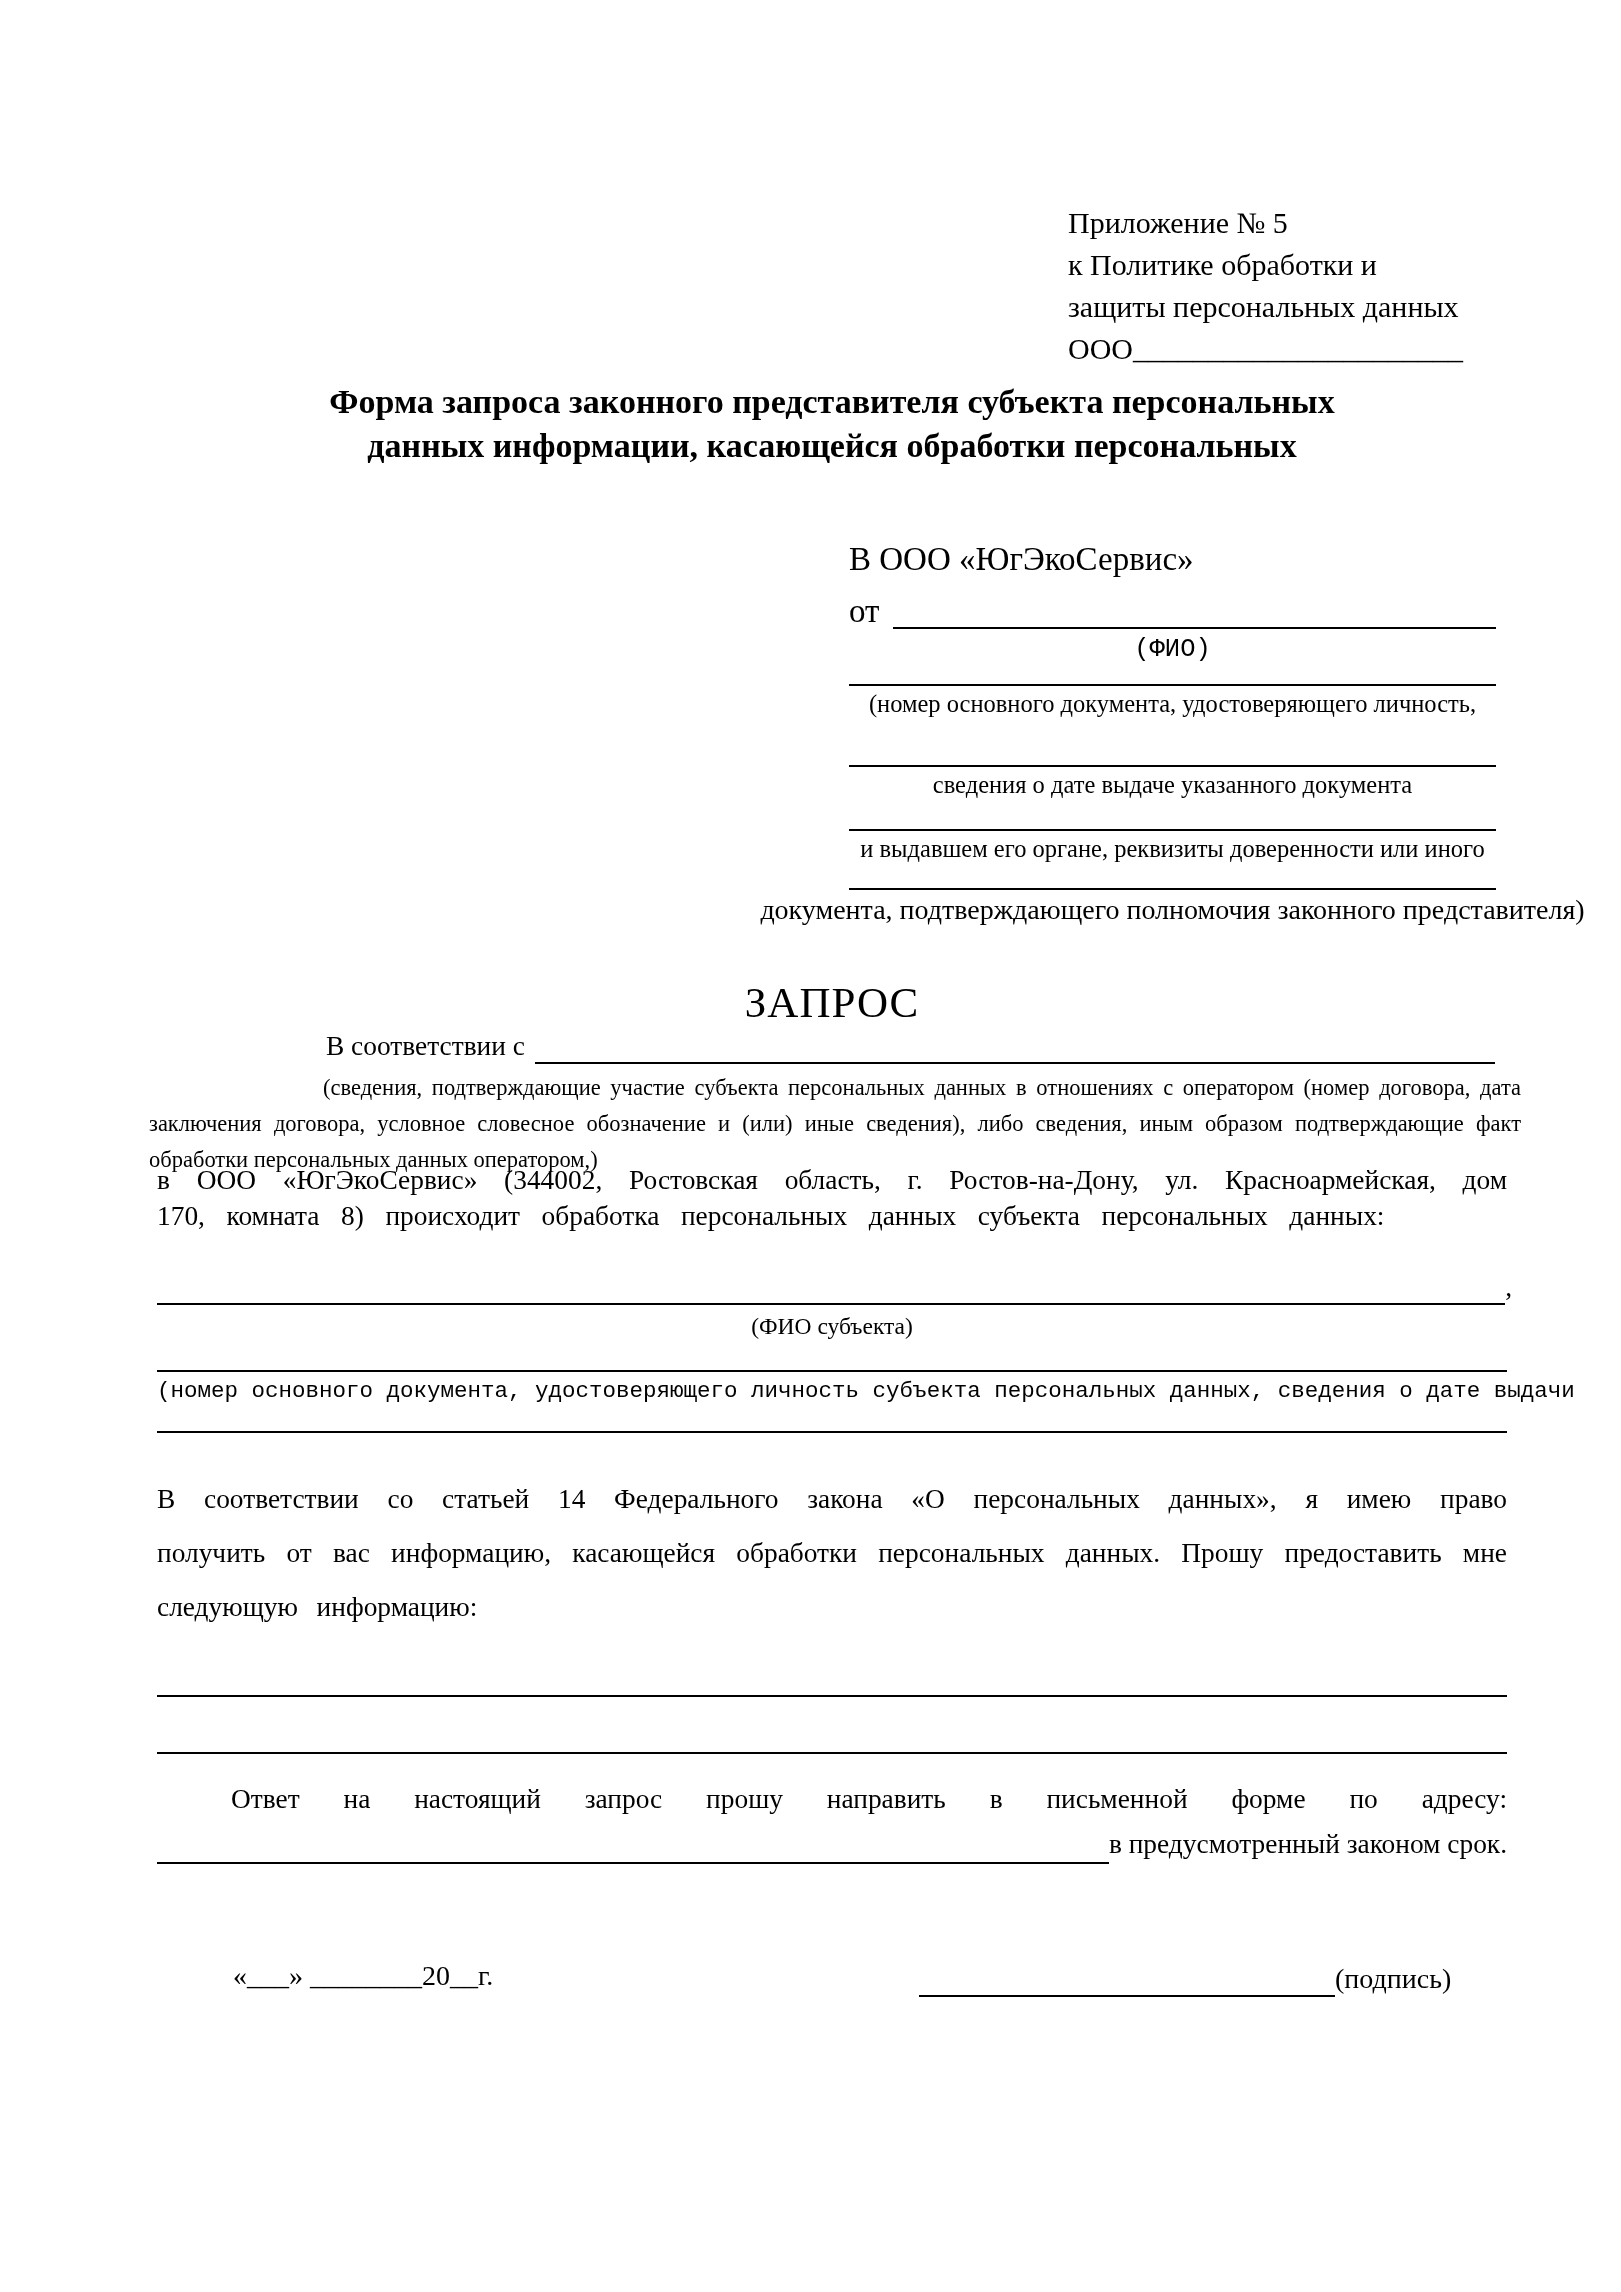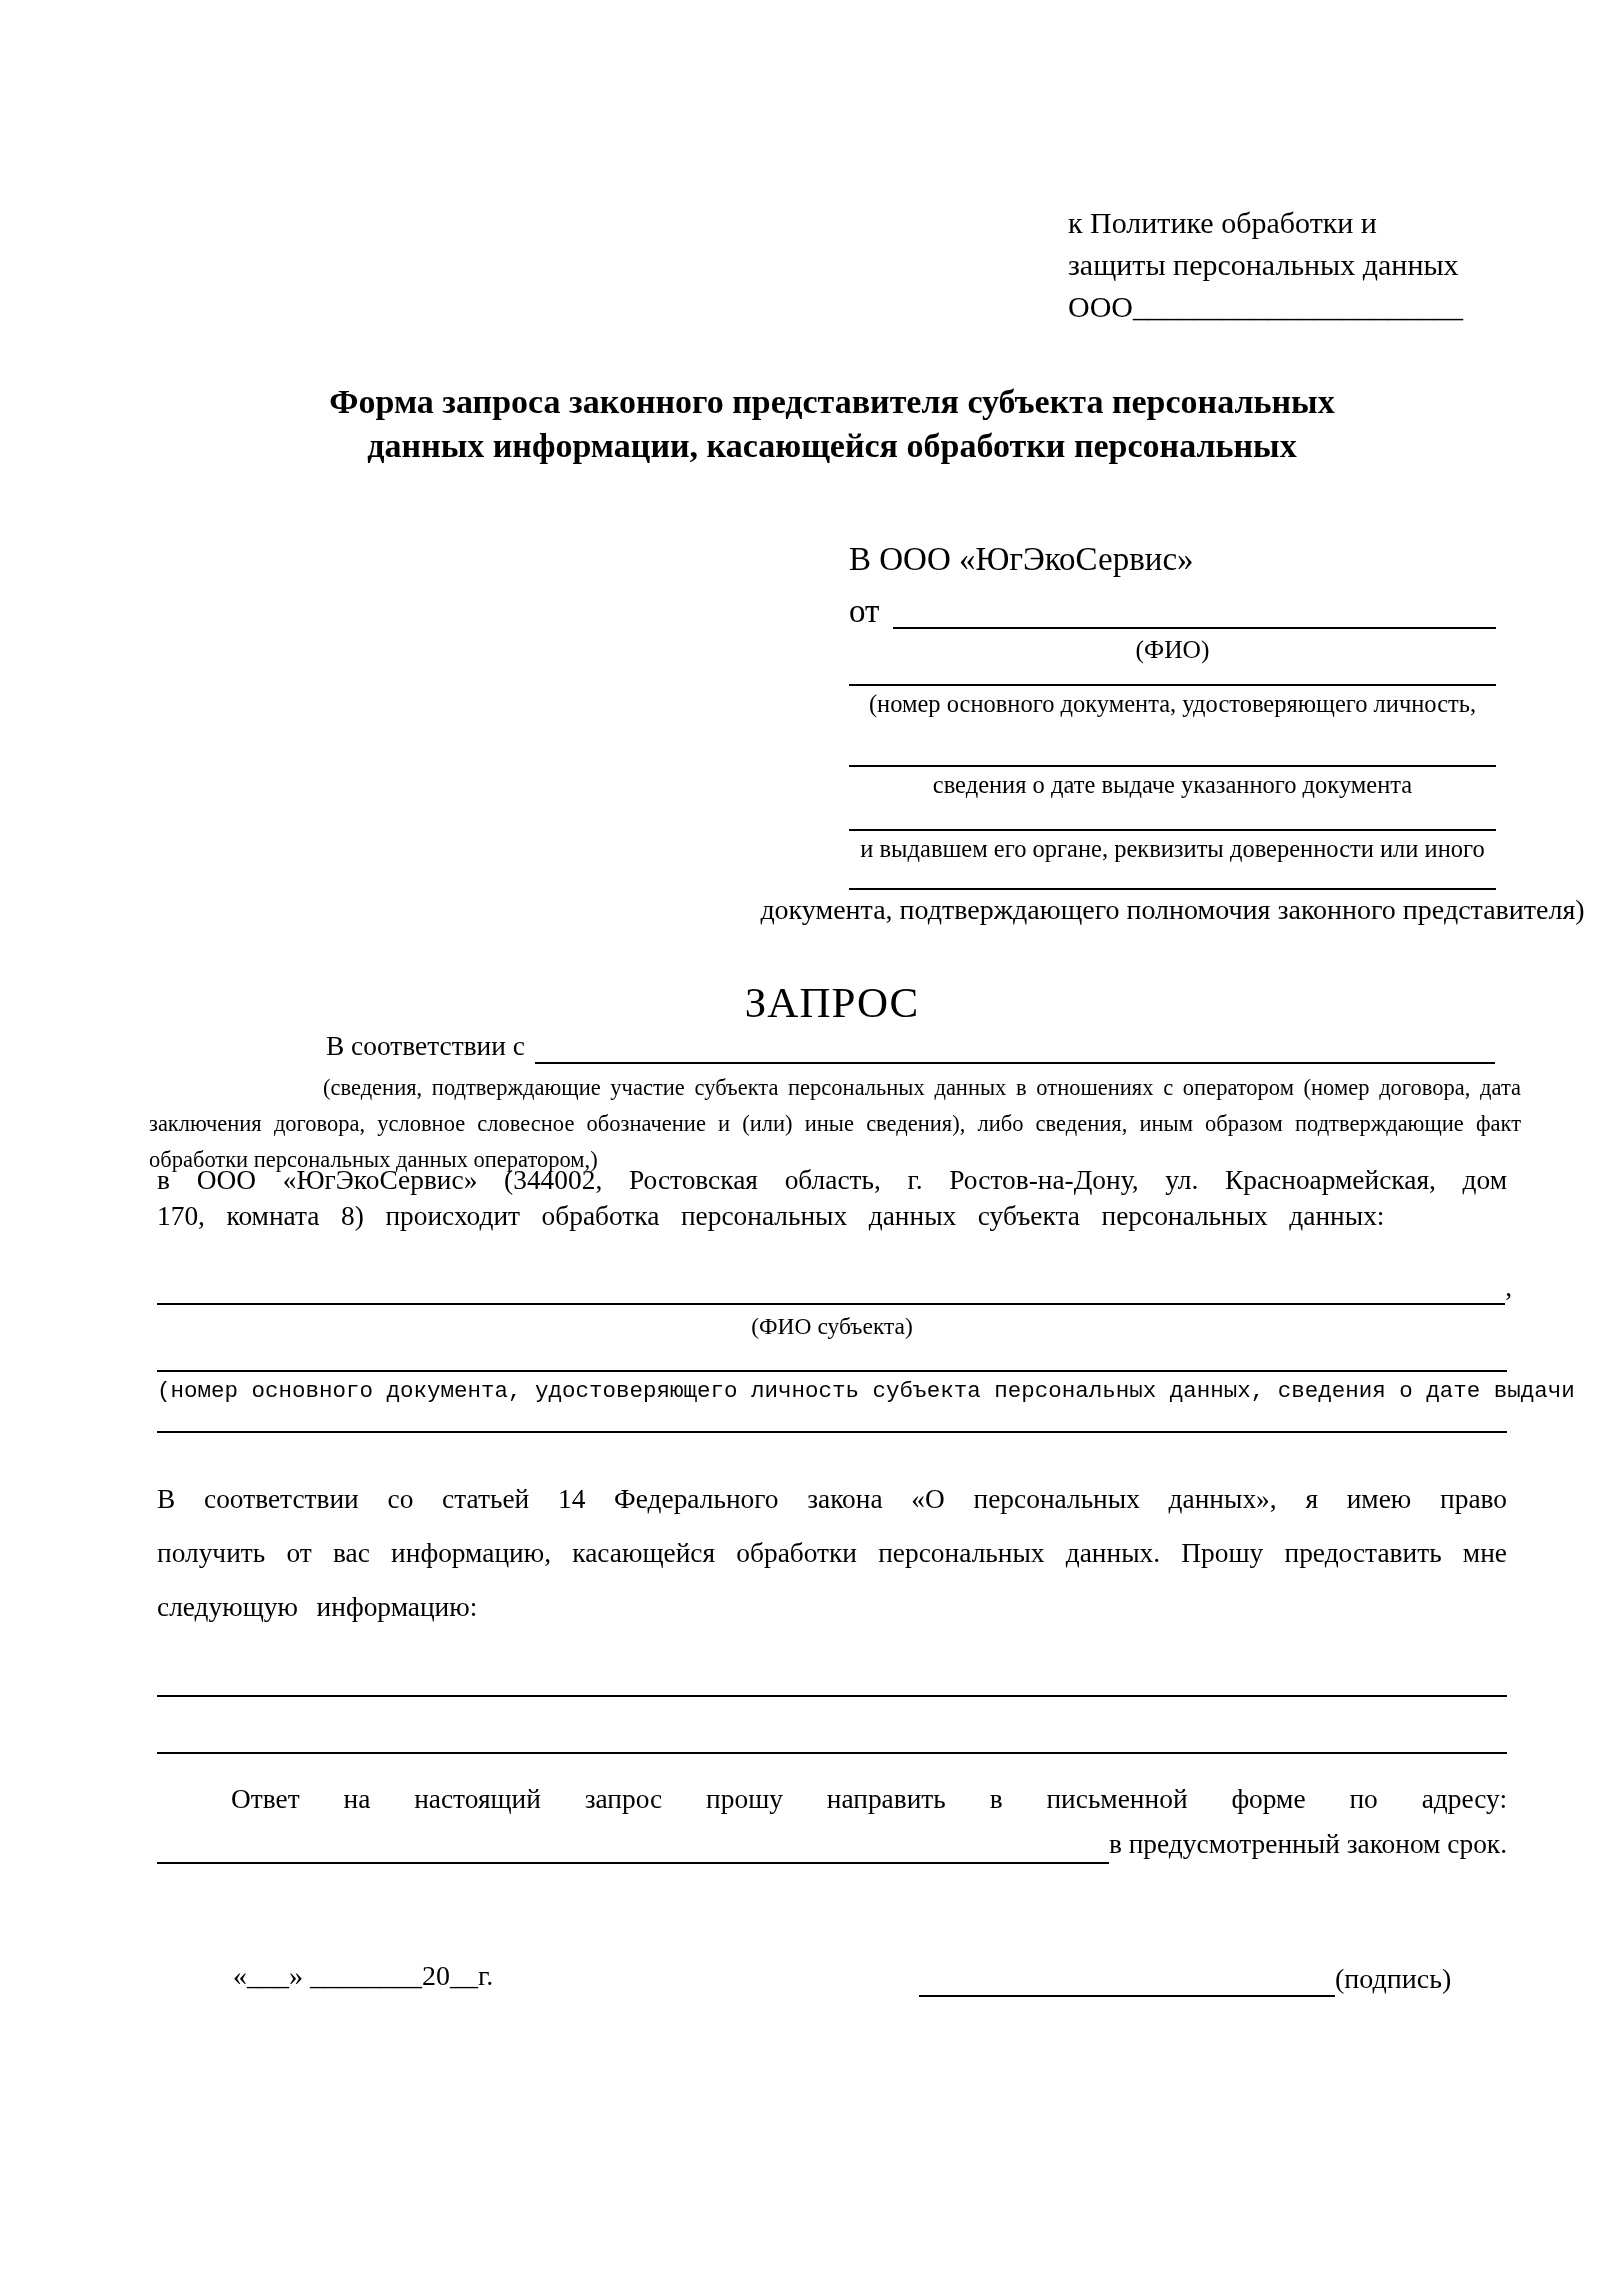--- a/index.html
+++ b/index.html
@@ -25,21 +25,21 @@
   .addressee { position:absolute; left:849px; top:541px; width:647px; font-size:33px; }
   .addr-to   { position:absolute; top:0; left:0; white-space:nowrap; }
   .addr-from { position:absolute; top:53px; left:0; right:0; display:flex;
                align-items:flex-end; line-height:35px; }
   .addr-from-label { padding-right:13.7px; }
   .grow { flex:1 1 auto; }
   .uline2 { border-bottom:2px solid #000; }
   .uline3 { border-bottom:2.9px solid #000; }
   .addr-cap { position:absolute; left:50%; transform:translateX(-50%);
               white-space:nowrap; font-size:24.5px; }
-  .cap-fio { top:94px; font-size:25.5px; }
+  .cap-fio { top:94px; font-size:25.5px;font-family:Liberation Mono, monospace; }
   .addr-line { position:absolute; left:0; width:100%; border-top:2px solid #000; }
   .l1 { top:143px; } .c1 { top:149px; }
   .l2 { top:224px; } .c2 { top:230px; }
   .l3 { top:288px; } .c3 { top:294px; }
   .l4 { top:347px; } .c4 { top:353px; font-size:28px; }
 
   
   .zapros { position:absolute; left:157px; top:978px; width:1350px;
             text-align:center; font-size:43px; letter-spacing:1px; }
 
@@ -85,20 +85,21 @@
           align-items:flex-end; font-size:28px; line-height:37px; }
   .sigline { display:inline-block; width:416px; height:29px; }
   .sig-cap { white-space:nowrap; }
 </style>
 </head>
 <body>
 
 <div class="page">
 
   <div class="appendix">
+    <div>Приложение № 5</div>
     <div>к Политике обработки и</div>
     <div>защиты персональных данных</div>
     <div>ООО______________________</div>
   </div>
 
   <div class="title">
     <div>Форма запроса законного представителя субъекта персональных</div>
     <div>данных информации, касающейся обработки персональных</div>
   </div>
 

